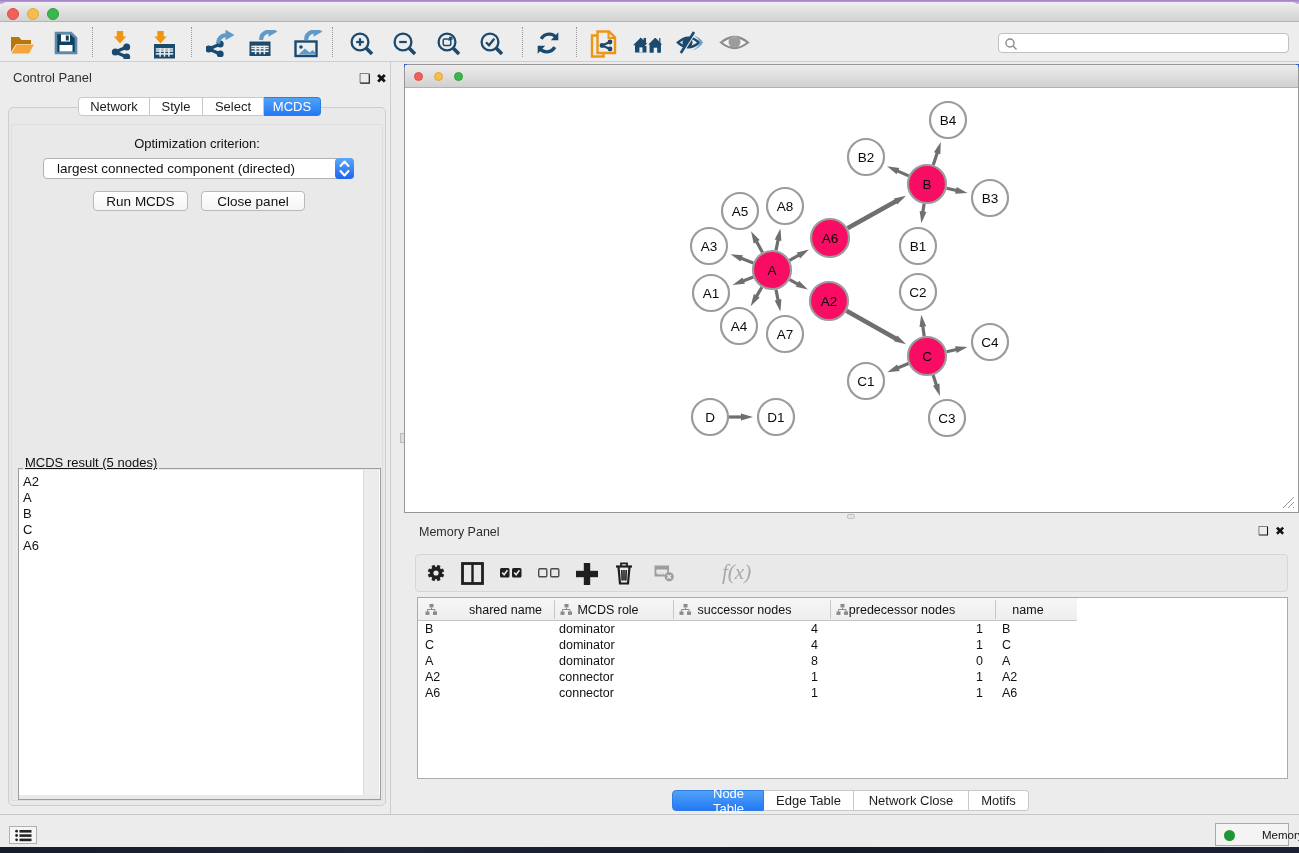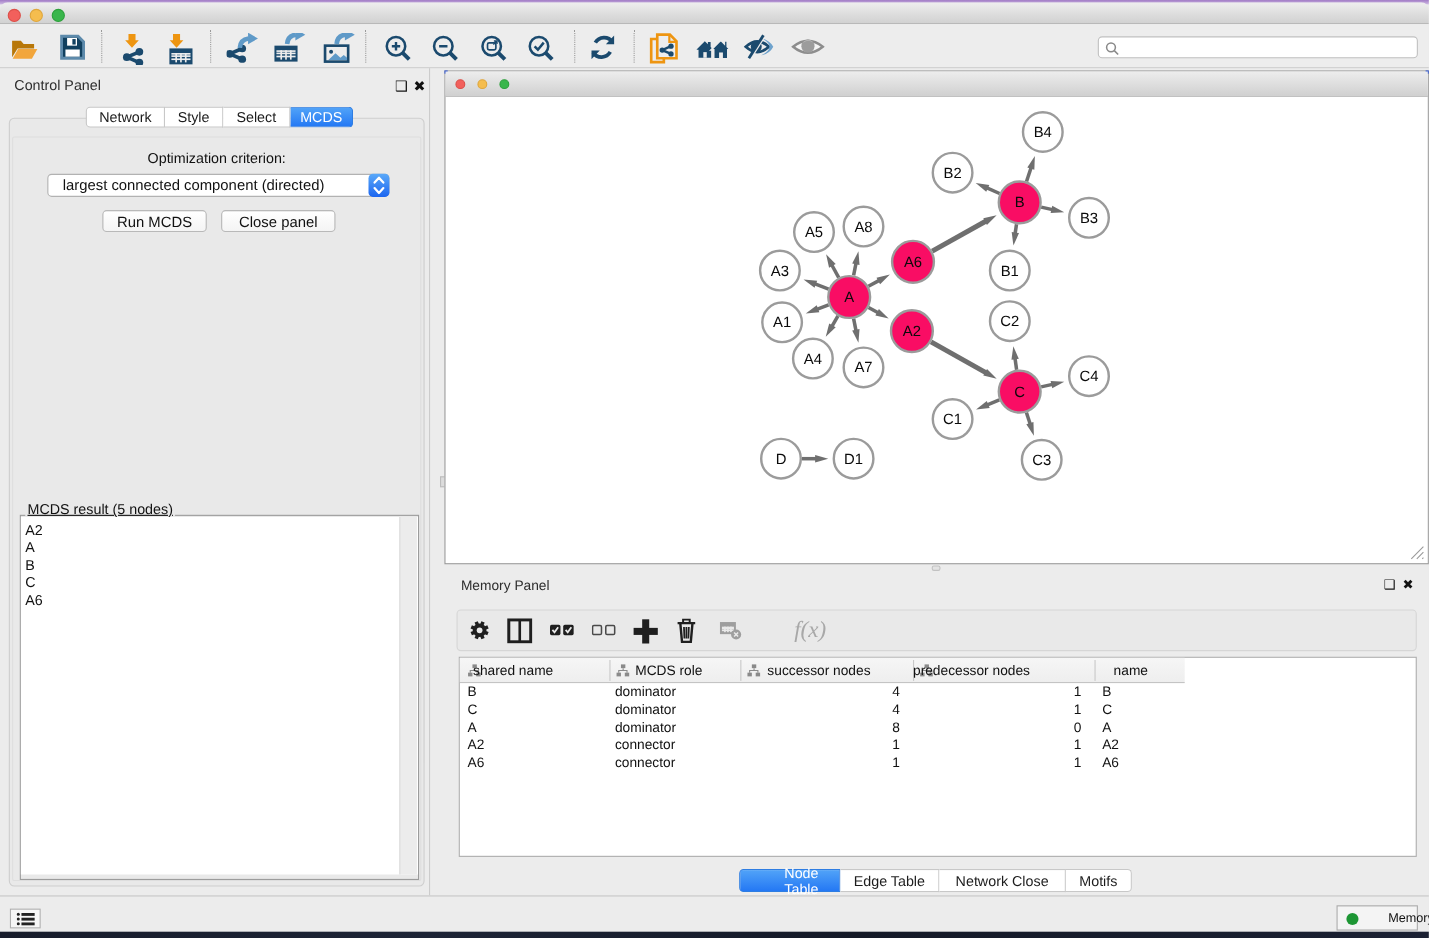--- a/index.html
+++ b/index.html
@@ -442,24 +442,24 @@
         <rect x="0.5" y="8.5" width="4" height="3.4" fill="#8a8a8a"></rect>
         <rect x="8" y="8.5" width="4" height="3.4" fill="#8a8a8a"></rect>
         <path d="M6.5 4.5 L6.5 6.5 M2.5 8.5 L2.5 6.5 L10 6.5 L10 8.5" fill="none" stroke="#8a8a8a" stroke-width="1"></path>
       </svg>
       <svg class="abs" style="left:418px;top:5px" width="13" height="13" viewBox="0 0 13 13">
         <rect x="4.5" y="1" width="4" height="3.4" fill="#8a8a8a"></rect>
         <rect x="0.5" y="8.5" width="4" height="3.4" fill="#8a8a8a"></rect>
         <rect x="8" y="8.5" width="4" height="3.4" fill="#8a8a8a"></rect>
         <path d="M6.5 4.5 L6.5 6.5 M2.5 8.5 L2.5 6.5 L10 6.5 L10 8.5" fill="none" stroke="#8a8a8a" stroke-width="1"></path>
       </svg>
-<div class="abs th-label" style="left:12px;width:124px;text-align:left">shared name</div>
+<div class="abs th-label" style="left:0px;width:124px;text-align:right">shared name</div>
     <div class="abs th-label" style="left:136px;width:108px;text-align:center">MCDS role</div>
     <div class="abs th-label" style="left:256px;width:141px;text-align:center">successor nodes</div>
-    <div class="abs th-label" style="left:412px;width:144px;text-align:left">predecessor nodes</div>
+    <div class="abs th-label" style="left:412px;width:144px;text-align:center">predecessor nodes</div>
     <div class="abs th-label" style="left:577px;width:66px;text-align:center">name</div>
   </div>
   <div id="tbody" class="abs" style="left:0;top:24px;width:869px;">
 <div class="abs tr-text" style="left:7px;top:0px">B</div>
 <div class="abs tr-text" style="left:141px;top:0px">dominator</div>
 <div class="abs tr-text" style="left:0px;top:0px;width:400px;text-align:right">4</div>
 <div class="abs tr-text" style="left:0px;top:0px;width:565px;text-align:right">1</div>
 <div class="abs tr-text" style="left:584px;top:0px">B</div>
 <div class="abs tr-text" style="left:7px;top:16px">C</div>
 <div class="abs tr-text" style="left:141px;top:16px">dominator</div>

